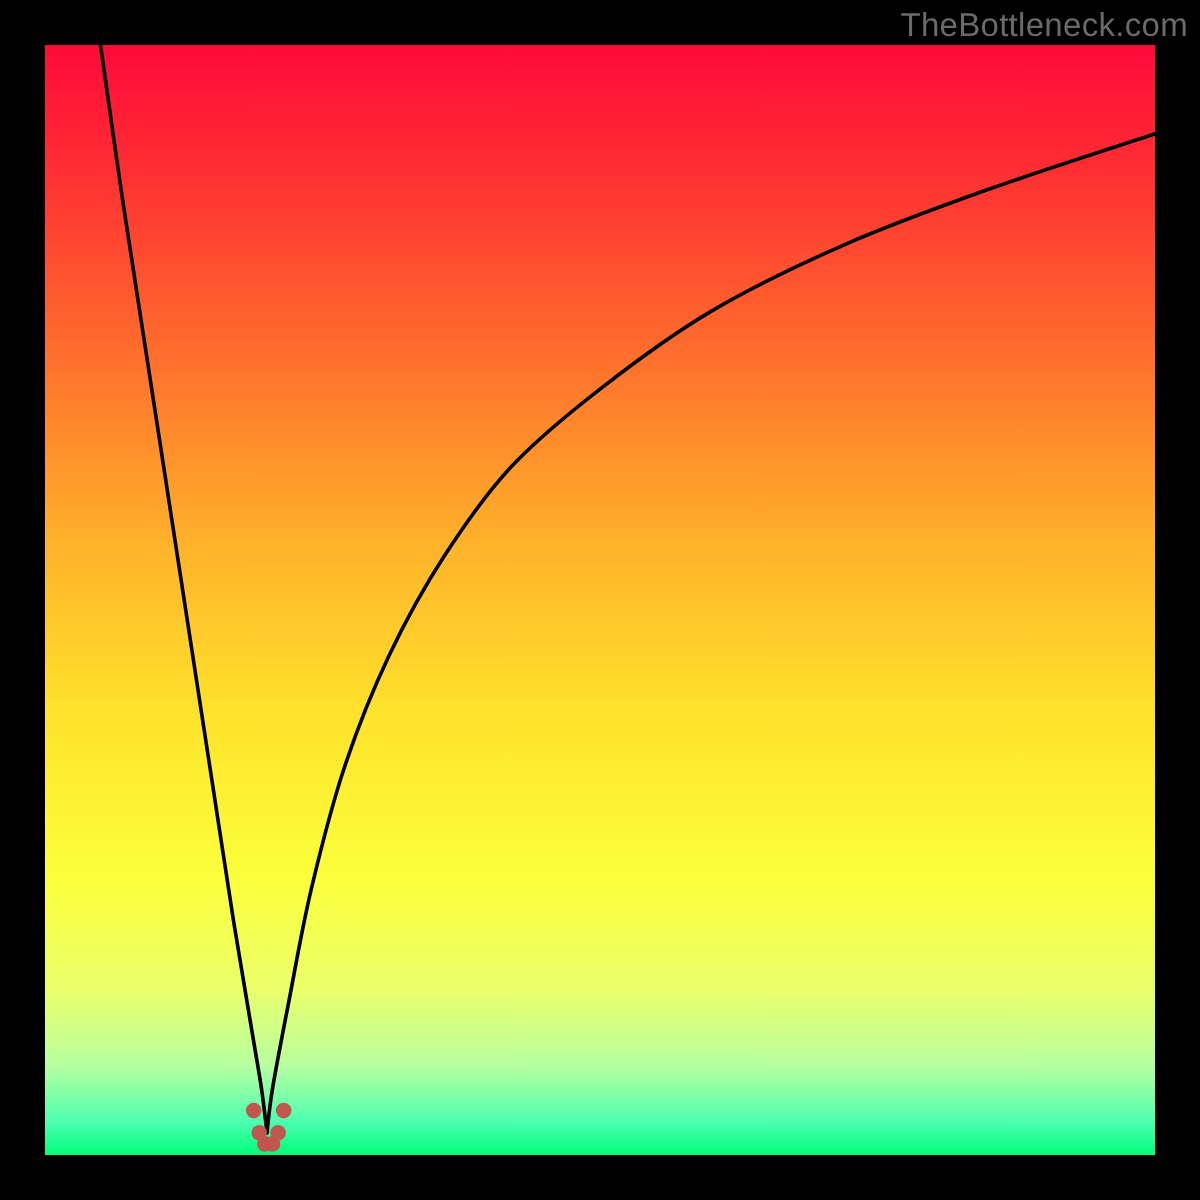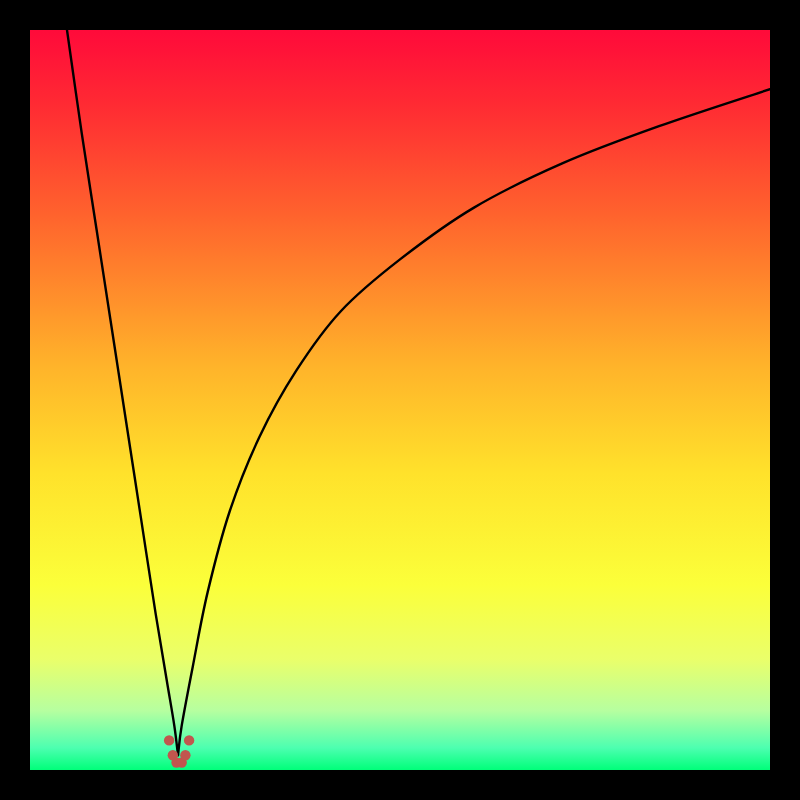--- a/index.html
+++ b/index.html
@@ -35,20 +35,21 @@
     font-size: 22px;
     font-weight: 400;
     letter-spacing: 0.2px;
   }
   svg { display: block; }
 </style>
 </head>
 <body>
 
 <div class="frame">
+  <div class="attribution">TheBottleneck.com</div>
   <div class="plot">
     <svg id="chart-svg" width="740" height="740" viewBox="0 0 740 740" preserveAspectRatio="none">
       <defs>
         <linearGradient id="bg-grad" x1="0" y1="0" x2="0" y2="1">
             <stop offset="0%" stop-color="#ff0a3a"></stop>
             <stop offset="10%" stop-color="#ff2a33"></stop>
             <stop offset="25%" stop-color="#ff632d"></stop>
             <stop offset="45%" stop-color="#ffb22a"></stop>
             <stop offset="60%" stop-color="#ffe22b"></stop>
             <stop offset="75%" stop-color="#fbff3a"></stop>

